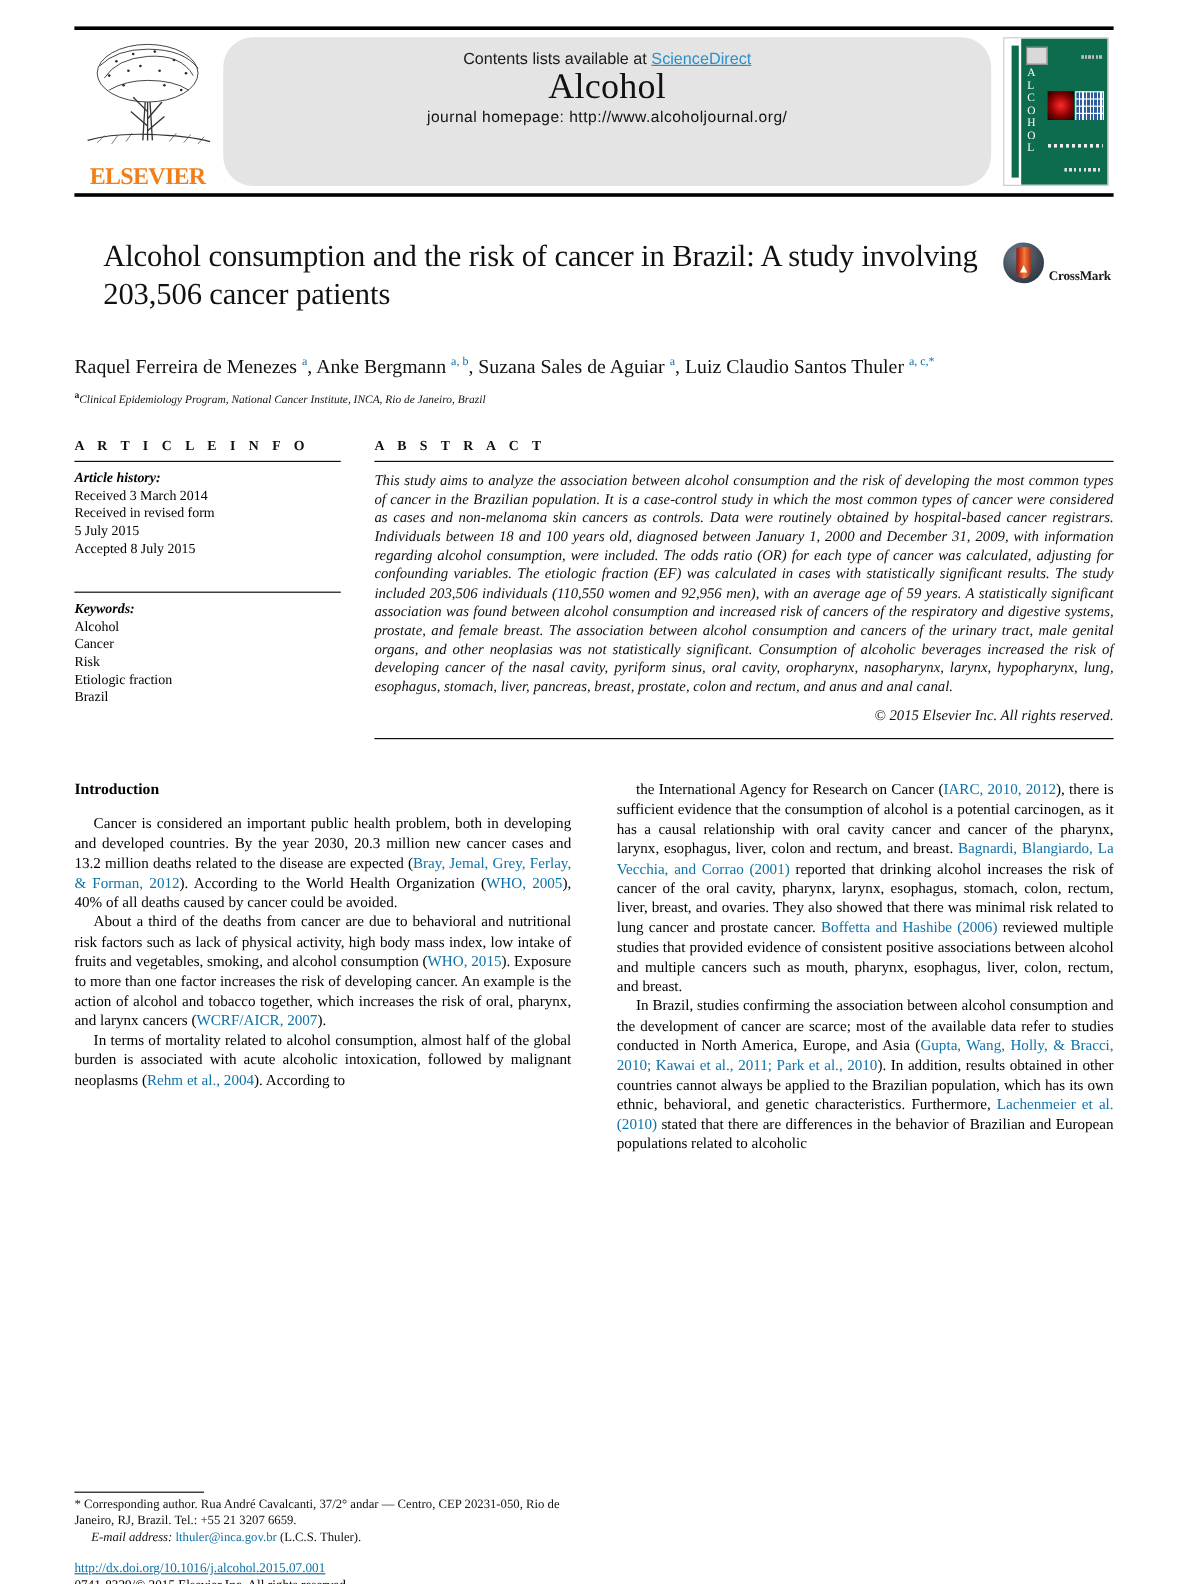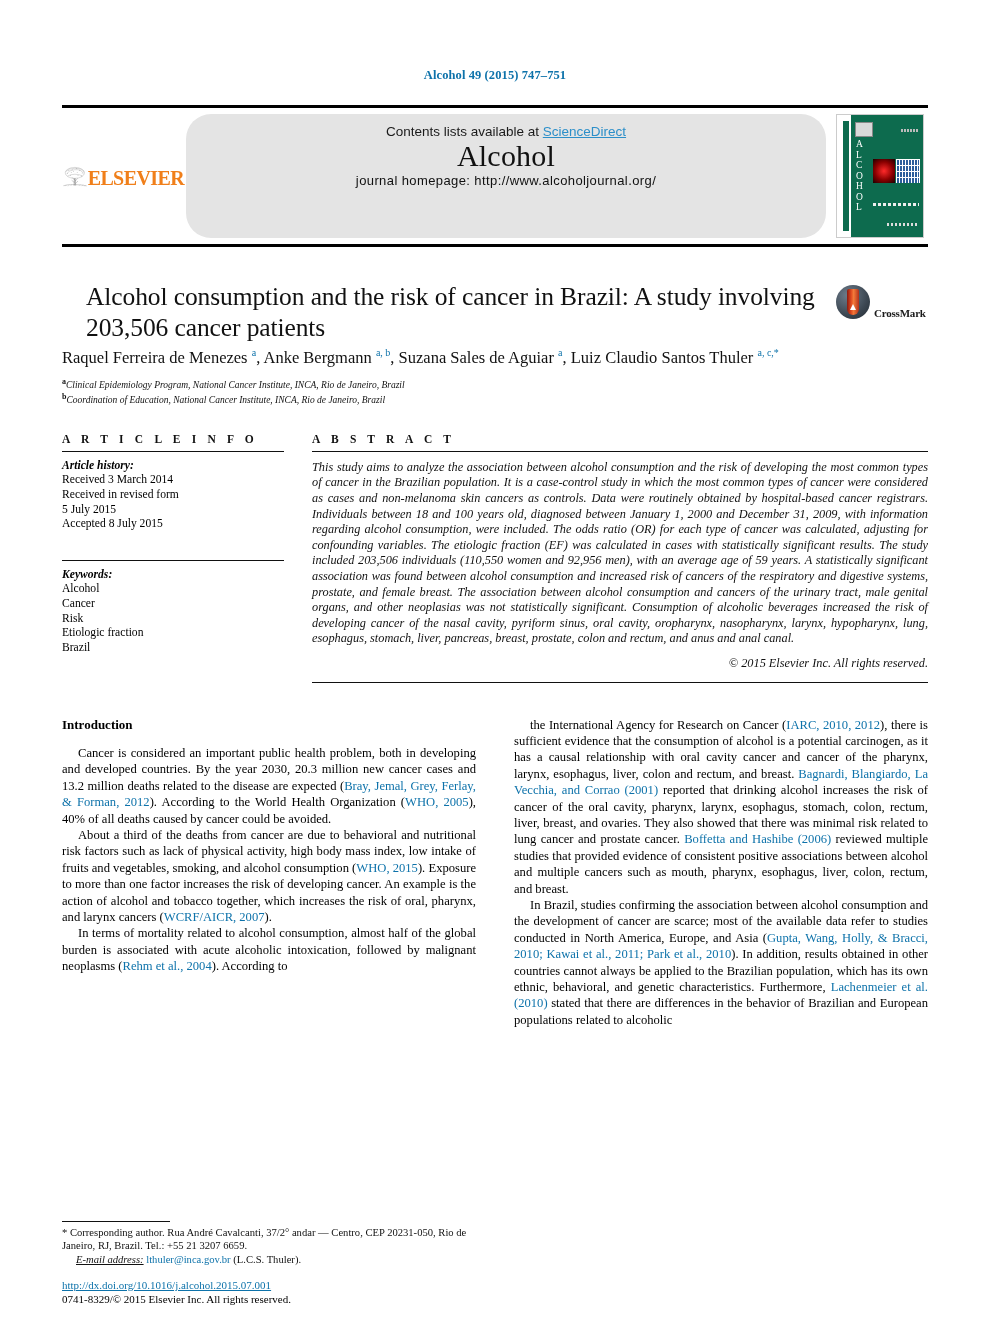--- a/index.html
+++ b/index.html
@@ -40,21 +40,21 @@
     padding: 4px 0 4px 0;
     display: flex;
     align-items: stretch;
     height: 128px;
     box-sizing: content-box;
   }
   .elsevier-block {
     width: 122px;
     flex: 0 0 122px;
     display: flex;
-    flex-direction: row;
+    flex-direction: column;
     justify-content: space-between;
     align-items: center;
     padding-top: 2px;
   }
   .tree-logo { width: 112px; height: 96px; display:block; }
   .elsevier-word {
     font-family: "Liberation Serif", serif;
     color: #f07f1a;
     font-size: 20px;
     font-weight: bold;
@@ -187,21 +187,21 @@
     border-bottom: 6px solid #ffffff; z-index: 2;
   }
   .cm-text {
     font-family: "Liberation Serif", serif;
     font-size: 11px; font-weight: bold; color: #1a1a1a; letter-spacing: -0.2px;
   }
 
   .authors {
     font-family: "Liberation Serif", serif;
     font-size: 16.5px;
-    margin-top: 0;
+    margin-top: 32px;
     line-height: 20px;
     color: #111;
   }
   .authors sup { font-size: 10px; color: #0d72aa; vertical-align: super; }
 
   .affiliations {
     margin-top: 8px;
     font-size: 9.5px;
     font-style: italic;
     line-height: 12.5px;
@@ -262,38 +262,37 @@
   .footnote {
     position: absolute;
     left: 62px;
     bottom: 54px;
     width: 406px;
     font-size: 10.6px;
     line-height: 13.4px;
     color: #111;
   }
   .footnote-rule { width: 108px; border-top: 1px solid #111; margin-bottom: 4px; }
-  .footnote .email-lbl { font-style: italic; text-decoration: underline; }
+  .footnote .email-lbl { font-style: italic; }
   .footnote .indent { padding-left: 14px; }
 
   .doi-block {
     position: absolute;
     left: 62px;
     bottom: 14px;
     font-size: 11px;
     line-height: 14px;
   }
   .doi-link { color: #0d72aa; text-decoration: underline; }
 </style>
 </head>
 <body>
 
 <div class="page">
 
-  <div class="running-head">Alcohol 49 (2015) 747–751</div>
 
   <div class="banner">
 
     <div class="elsevier-block">
       <svg class="tree-logo" viewBox="0 0 112 96">
         <g stroke="#222" stroke-width="0.7" fill="none">
           <ellipse cx="56" cy="30" rx="42" ry="24" fill="#ffffff"></ellipse>
           <path d="M20 34 q10 -16 36 -18 q28 -2 38 16"></path>
           <path d="M16 24 q14 -14 40 -14 q30 0 42 16"></path>
           <path d="M24 44 q14 -8 32 -8 q22 0 34 8"></path>
@@ -359,21 +358,20 @@
     <div class="crossmark">
       <span class="cm-badge"></span>
       <span class="cm-text">CrossMark</span>
     </div>
   </div>
 
   <div class="authors">Raquel Ferreira de Menezes <sup>a</sup>, Anke Bergmann <sup>a, b</sup>, Suzana Sales de Aguiar <sup>a</sup>, Luiz Claudio Santos Thuler <sup>a, c,</sup><sup>*</sup></div>
 
   <div class="affiliations">
     <div><sup>a</sup><span>Clinical Epidemiology Program, National Cancer Institute, INCA, Rio de Janeiro, Brazil</span></div>
-    <div><sup>b</sup><span>Coordination of Education, National Cancer Institute, INCA, Rio de Janeiro, Brazil</span></div>
   </div>
 
   <div class="info-abstract">
 
     <div class="info-col">
       <div class="section-caps">A R T I C L E  I N F O</div>
       <div class="rule"></div>
       <div class="info-block">
         <div class="lbl">Article history:</div>
         <div>Received 3 March 2014</div>

